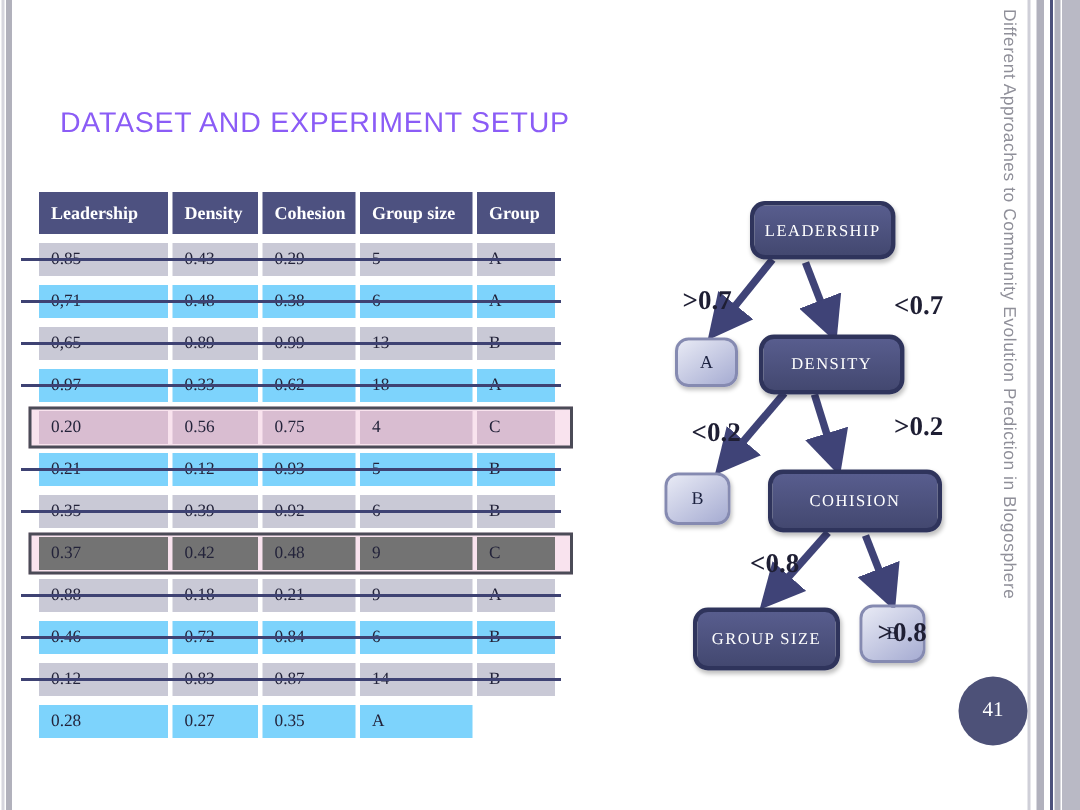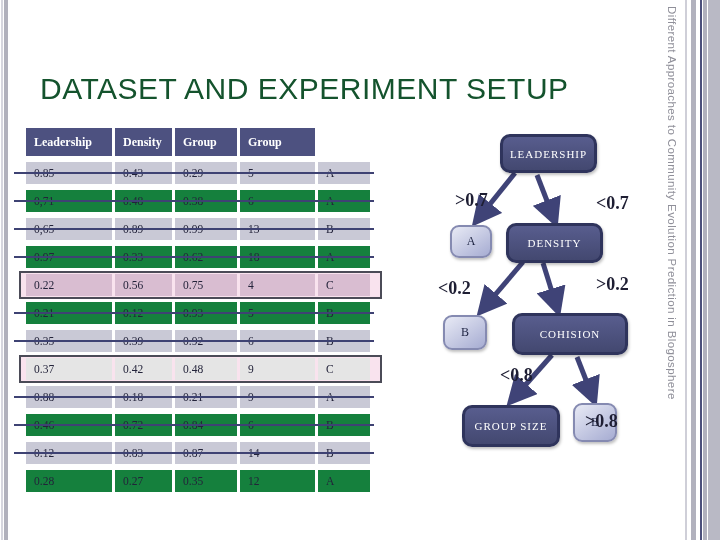--- a/index.html
+++ b/index.html
@@ -29,50 +29,50 @@
   .page-circle {
     position:absolute; left:639px; top:451px; width:46px; height:46px;
     border-radius:50%; background:#4d5178; color:#ffffff;
     display:flex; align-items:center; justify-content:center;
     font-size:14px; font-family:"Liberation Serif", serif;
   }
 
   .slide-title {
     position:absolute; left:40px; top:72px;
     font-family:"Liberation Sans", sans-serif;
-    font-size:30px; color:#14532d; letter-spacing:0.5px;
+    font-size:19px; color:#8b5cf6; letter-spacing:0.5px;
   }
 
   
   .datatable { position:absolute; left:26px; top:128px; width:344px; }
   .thead, .trow {
     display:grid; grid-template-columns:86px 57px 62px 75px 52px; column-gap:3px;
   }
   .thead .hcell {
     background:#4d5180; color:#ffffff; height:28px; line-height:28px;
     padding-left:8px; font-weight:bold; font-size:12px; box-sizing:border-box;
   }
   .tbody { margin-top:6px; }
   .trow { position:relative; height:22px; margin-bottom:6px; }
   .trow .cell {
     position:relative; z-index:1; line-height:22px; font-size:11.5px;
     padding-left:8px; color:#23233a; box-sizing:border-box;
   }
   .trow.dark  .cell { background:#c9c9d6; }
-  .trow.light .cell { background:#15803d; }
+  .trow.light .cell { background:#7dd3fc; }
   .trow.struck::after {
     content:""; position:absolute; left:-12px; right:-4px; top:10px; height:2.4px;
     background:#3e4273; z-index:2;
   }
   .trow.hl::before {
     content:""; position:absolute; left:-7px; right:-12px; top:-3px; bottom:-3px;
     background:#f9e3ee; border:2px solid #4b4b57; z-index:0;
   }
   .trow.hl-a .cell { background:#d9bdd1; }
-  .trow.hl-b .cell { background:#e5e5e5; }
+  .trow.hl-b .cell { background:#737373; }
 
   
   .tree-arrows { position:absolute; left:440px; top:120px; width:220px; height:340px; pointer-events:none; }
   .dnode {
     position:absolute; background:linear-gradient(180deg,#585d8e,#434870);
     border:3px solid #2f345c; border-radius:10px; color:#ffffff;
     display:flex; align-items:center; justify-content:center;
     font-size:11px; letter-spacing:1px; box-sizing:border-box;
     box-shadow:1px 2px 3px rgba(0,0,0,0.25);
   }
@@ -89,47 +89,51 @@
   .leaf-a  { left:450px; top:225px; width:42px; height:33px; }
   .leaf-b1 { left:443px; top:315px; width:44px; height:35px; }
   .leaf-b2 { left:573px; top:403px; width:44px; height:39px; }
 
   .edge-label {
     position:absolute; font-size:18px; color:#1e1e33; font-weight:600;
     font-family:"Liberation Serif", serif;
   }
   .el-gt07 { left:455px; top:190px; }
   .el-lt07 { left:572px; top:193px;margin-left:24px; }
-  .el-lt02 { left:438px; top:278px;text-align:right; }
+  .el-lt02 { left:461px; top:278px;text-align:right; }
   .el-gt02 { left:552px; top:274px;padding-left:44px; }
   .el-lt08 { left:500px; top:365px; }
   .el-gt08 { left:585px; top:364px;margin-top:47px; }
 </style>
 </head>
 <body>
 
 <div class="slide">
 
   <div class="stripe l1"></div>
   <div class="stripe l2"></div>
   <div class="stripe r1"></div>
   <div class="stripe r2"></div>
   <div class="stripe r3"></div>
   <div class="stripe r4"></div>
   <div class="stripe r5"></div>
 
   <div class="sidebar-title">Different Approaches to Community Evolution Prediction in Blogosphere</div>
 
+  <div class="page-circle">
+    <span>41</span>
+  </div>
 
   <h1 class="slide-title" style="margin:0;font-weight:normal;">DATASET AND EXPERIMENT SETUP</h1>
 
   <div class="datatable">
     <div class="thead">
       <div class="hcell">Leadership</div>
       <div class="hcell">Density</div>
+      <div class="hcell">Cohesion</div>
       <div class="hcell">Group size</div>
       <div class="hcell">Group</div>
     </div>
     <div class="tbody">
 
       <div class="trow dark struck">
         <div class="cell">0.85</div>
         <div class="cell">0.43</div>
         <div class="cell">0.29</div>
         <div class="cell">5</div>
@@ -154,21 +158,21 @@
 
       <div class="trow light struck">
         <div class="cell">0.97</div>
         <div class="cell">0.33</div>
         <div class="cell">0.62</div>
         <div class="cell">18</div>
         <div class="cell">A</div>
       </div>
 
       <div class="trow dark hl hl-a">
-        <div class="cell">0.22</div>
+        <div class="cell">0.20</div>
         <div class="cell">0.56</div>
         <div class="cell">0.75</div>
         <div class="cell">4</div>
         <div class="cell">C</div>
       </div>
 
       <div class="trow light struck">
         <div class="cell">0.21</div>
         <div class="cell">0.12</div>
         <div class="cell">0.93</div>
@@ -213,21 +217,20 @@
         <div class="cell">0.83</div>
         <div class="cell">0.87</div>
         <div class="cell">14</div>
         <div class="cell">B</div>
       </div>
 
       <div class="trow light">
         <div class="cell">0.28</div>
         <div class="cell">0.27</div>
         <div class="cell">0.35</div>
-        <div class="cell">12</div>
         <div class="cell">A</div>
       </div>
 
     </div>
   </div>
 
   <svg class="tree-arrows" viewBox="0 0 220 340" xmlns="http://www.w3.org/2000/svg">
     <defs>
       <marker id="arr" markerWidth="6" markerHeight="6" refX="4" refY="3" orient="auto">
         <path d="M0,0 L6,3 L0,6 z" fill="#3f4377"></path>

